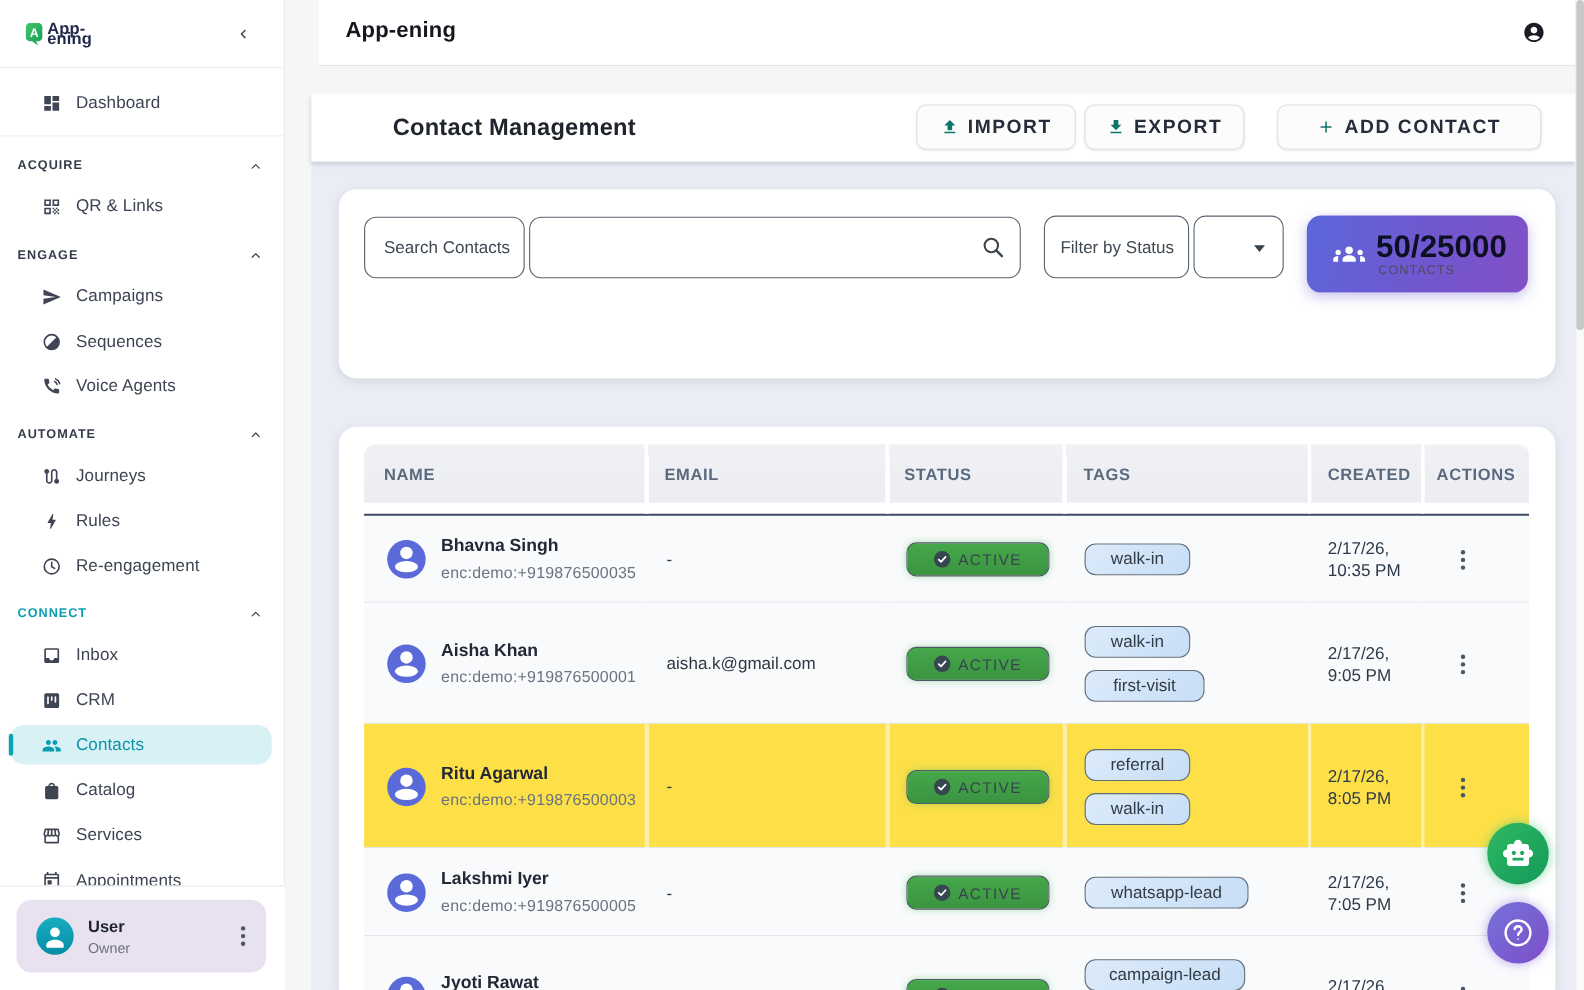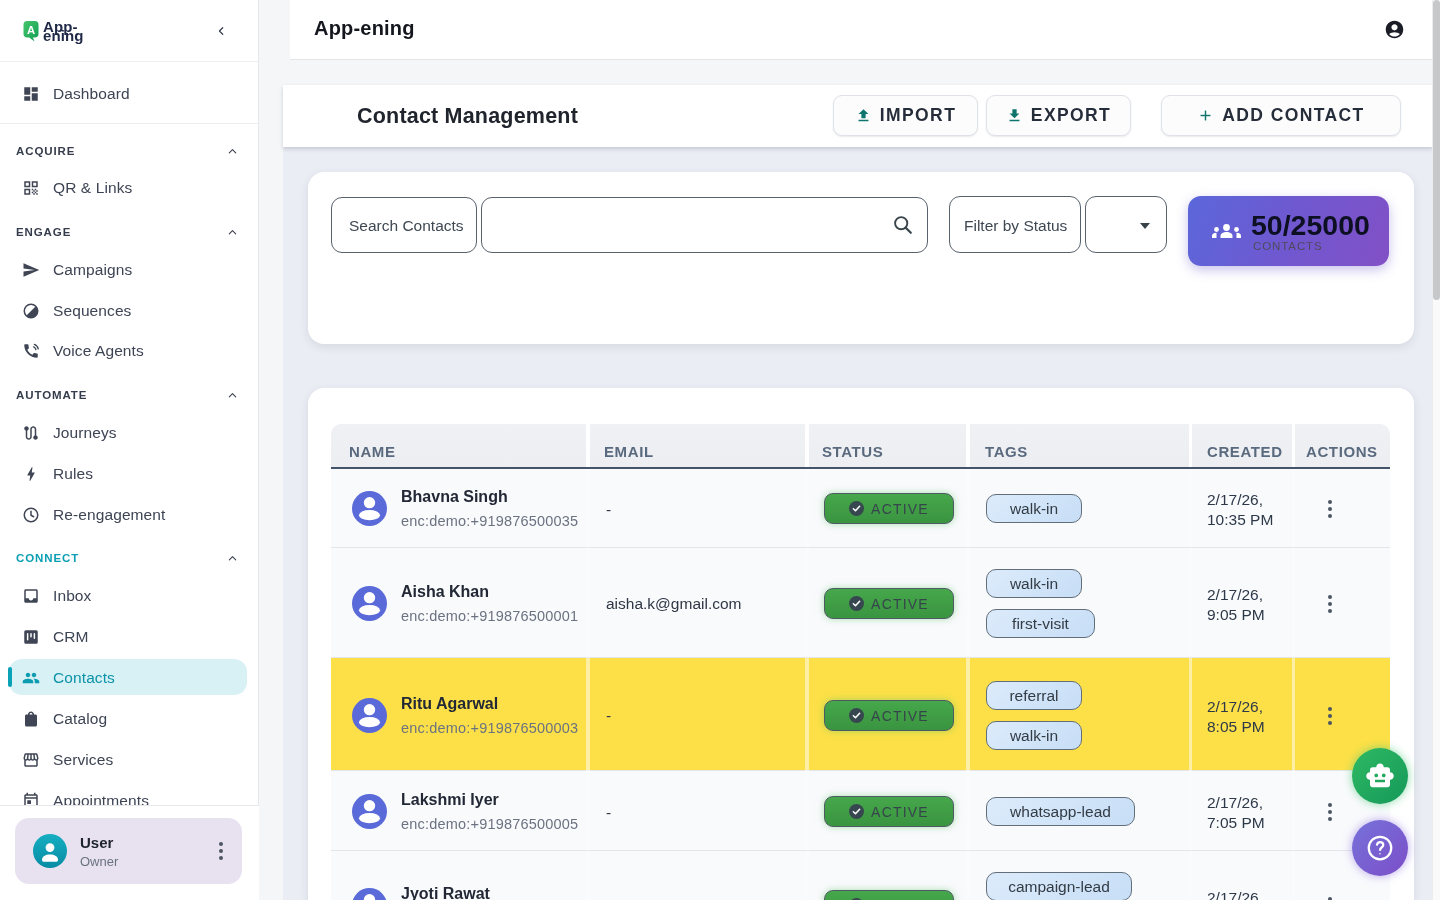--- a/index.html
+++ b/index.html
@@ -4,21 +4,21 @@
 <style>
 * { margin:0; padding:0; box-sizing:border-box; }
 html,body { width:1440px; height:900px; overflow:hidden; }
 body { font-family:"Liberation Sans", sans-serif; background:#f5f6f8; }
 #root { position:relative; width:1440px; height:900px; }
 .abs { position:absolute; }
 
 
 #sidebar { position:absolute; left:0; top:0; width:259px; height:900px; background:#fff; border-right:1px solid #e7e8ec; }
 #logoRow { position:absolute; left:0; top:0; width:100%; height:62px; border-bottom:1px solid #eceef0; }
-.navitem { position:absolute; left:0; width:242px; height:36px;padding-left:29px; }
+.navitem { position:absolute; left:16px; width:242px; height:36px;padding-left:29px; }
 .navitem .ic { position:absolute; left:22px; top:50%; transform:translateY(-50%); width:18px; height:18px; }
 .navitem .lbl { position:absolute; left:53px; top:50%; transform:translateY(-50%); font-size:15.5px; color:#3d4454; letter-spacing:0.1px; }
 .sect { position:absolute; left:0; width:259px; height:16px; }
 .sect .t { position:absolute; left:16px; top:50%; transform:translateY(-50%); font-size:11.5px; font-weight:700; letter-spacing:0.9px; color:#353c4b; }
 .sect .caret { position:absolute; right:22px; top:50%; transform:translateY(-50%); width:10px; height:10px; }
 .caret svg { display:block; }
 
 
 #topbar { position:absolute; left:260px; top:0; width:1180px; height:60px; background:#fff; border-bottom:1px solid #e5e5e8;margin-left:30px; }
 #topbar h1 { position:absolute; left:24px; top:17px; font-size:20px; font-weight:700; color:#14171d; letter-spacing:0.2px; }
@@ -34,21 +34,21 @@
 .obox { position:absolute; border:1px solid #58626d; border-radius:11px; background:#fff; }
 .flabel { font-size:15.5px; color:#3e4853; }
 
 
 #badge { position:absolute; left:1188px; top:196px; width:201px; height:70px; border-radius:13px; background:linear-gradient(112deg,#5b67da 0%, #6f58d0 50%, #8250c6 100%); box-shadow:0 4px 12px rgba(100,80,200,0.35); }
 #badge .num { position:absolute; left:63px; top:13px; font-size:28.5px; font-weight:700; color:#0d1022; letter-spacing:0; }
 #badge .cap { position:absolute; left:65px; top:43.5px; font-size:11.5px; color:#4f4a60; letter-spacing:0.9px; }
 
 
 #tablecard { position:absolute; left:308px; top:388px; width:1106px; height:512px; background:#fff; border-radius:16px 16px 0 0; box-shadow:0 3px 10px rgba(30,40,60,0.10); overflow:hidden; }
-.hcell { position:absolute; top:36px; height:53px; background:linear-gradient(180deg,#f0f1f5 0%,#ebedf1 100%); }
+.hcell { position:absolute; top:16px; height:53px; background:linear-gradient(180deg,#f0f1f5 0%,#ebedf1 100%); }
 .hcell span { position:absolute; top:19px; font-size:15px; font-weight:700; color:#5a6a7e; letter-spacing:0.6px; }
 #hline { position:absolute; left:23px; top:79px; width:1059px; height:2px; background:#44536a; }
 .row { position:absolute; left:23px; width:1059px; background:#f9fafc; border-bottom:1px solid #e3e5ea; }
 .avatar { position:absolute; left:21px; width:35px; height:35px; border-radius:50%; background:#5a6ad9; overflow:hidden; }
 .nm { position:absolute; left:70px; font-size:16px; font-weight:700; color:#222835; }
 .ph { position:absolute; left:70px; font-size:14.5px; letter-spacing:0.2px; color:#6b7280; }
 .em { position:absolute; left:275px; font-size:15.5px; color:#2e3745; }
 .badgeA { position:absolute; left:493px; width:130px; height:31px; border-radius:9px; border:1.5px solid #4e5a66; background:linear-gradient(180deg,#46a74b 0%,#3a9440 100%); box-shadow:0 0 7px rgba(90,200,100,0.5); display:flex; align-items:center; justify-content:center; gap:7px; }
 .badgeA .ck { width:15px; height:15px; border-radius:50%; background:#37474f; flex:none; display:flex; align-items:center; justify-content:center; }
 .badgeA .tx { font-size:14px; font-weight:400; color:#36454c; letter-spacing:1.2px; }

